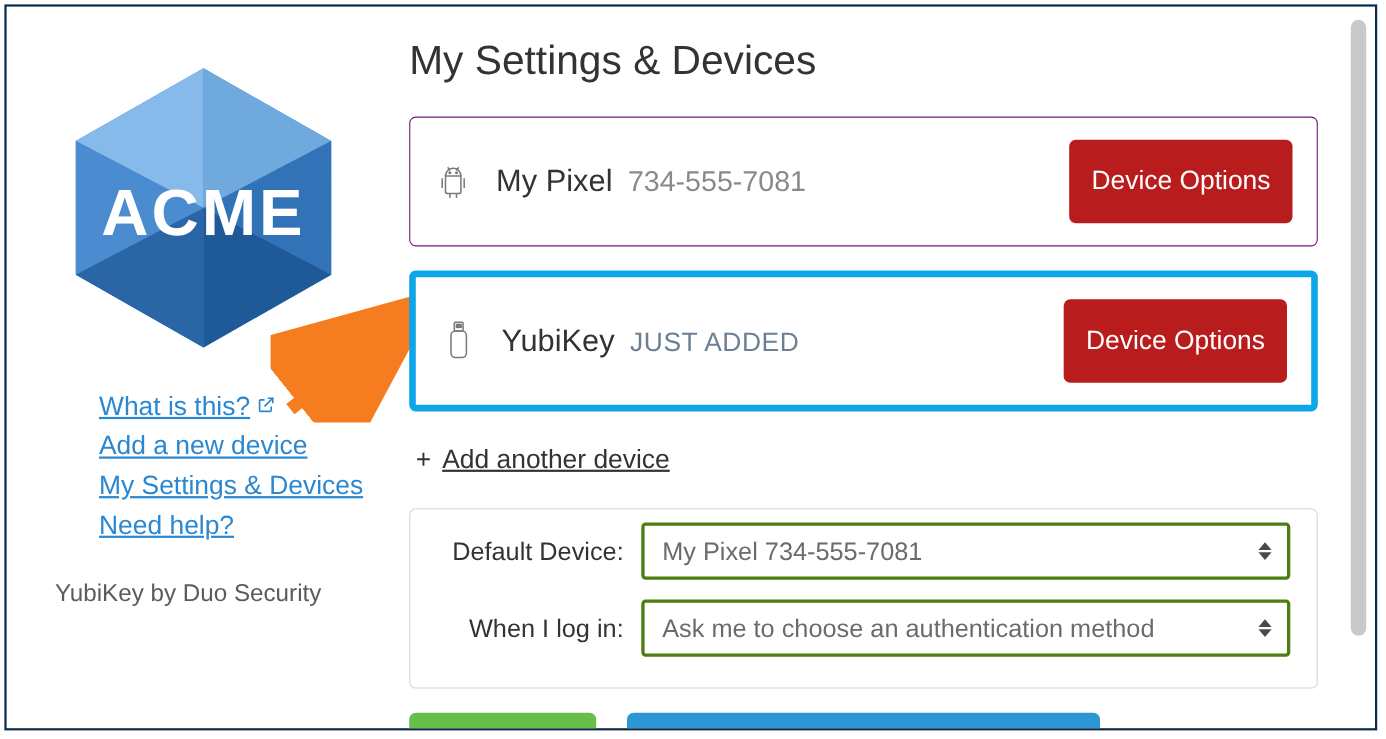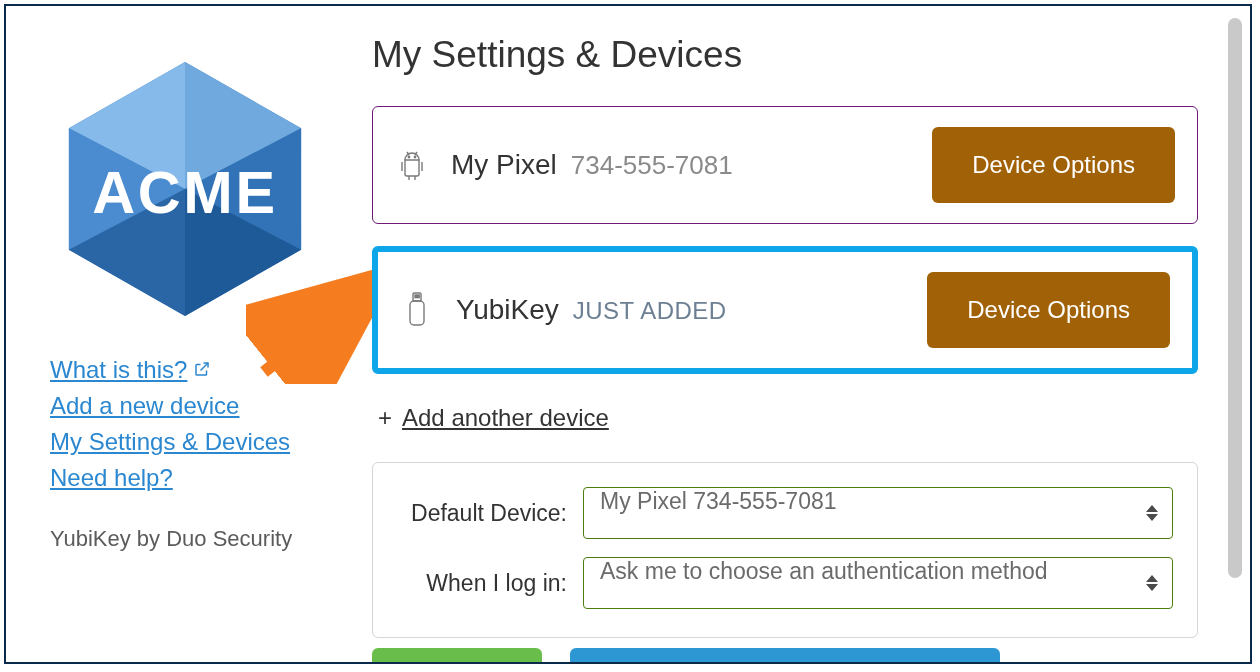--- a/index.html
+++ b/index.html
@@ -43,20 +43,21 @@
     margin-top: 18px;
   }
   .side-links a {
     color: #2a87d0;
     font-size: 24px;
     text-decoration: underline;
     display: inline-flex;
     align-items: flex-start;
     gap: 6px;
     width: fit-content;
+    margin-left: 40px;
   }
   .ext-icon svg { width: 18px; height: 18px; }
   .powered {
     margin-top: 34px;
     color: #5b5b5b;
     font-size: 22px;
   }
   
   .arrow {
     position: absolute;
@@ -108,66 +109,66 @@
     flex: 1;
   }
   .device-name { font-size: 28px; color: #333; }
   .device-sub  { font-size: 26px; color: #8a8a8a; }
   .just-added {
     font-size: 24px;
     color: #6c7f93;
     letter-spacing: 0.5px;
   }
   .device-btn {
-    background: #a16207;
+    background: #b91c1c;
     color: #fff;
     border: none;
     border-radius: 6px;
     font-size: 24px;
-    padding: 24px 40px;
+    padding: 24px 20px;
     cursor: pointer;
     white-space: nowrap;
   }
   .add-another {
     font-size: 24px;
     color: #333;
     margin: 8px 0 30px 6px;
     display: inline-flex;
     align-items: center;
     gap: 10px;
     cursor: pointer;
   }
   .add-another .plus { text-decoration: none; }
   .add-another .text { text-decoration: underline; }
   .settings-box {
     border: 1px solid #d6d6d6;
     border-radius: 6px;
-    padding: 24px 24px 10px 24px;
+    padding: 12px 24px 10px 24px;
   }
   .setting-row {
     display: flex;
     align-items: center;
     margin-bottom: 18px;
   }
   .setting-label {
     width: 186px;
     text-align: right;
     padding-right: 16px;
     font-size: 23px;
     color: #333;
   }
   .select {
     flex: 1;
     position: relative;
-    border: 1px solid #4d7c0f;
+    border: 3px solid #4d7c0f;
     border-radius: 4px;
     background: #fff;
     height: 52px;
     display: flex;
-    align-items: flex-start;
+    align-items: center;
     padding: 0 44px 0 16px;
     cursor: pointer;
   }
   .select-text {
     font-size: 23px;
     color: #6b6b6b;
   }
   .select-caret {
     position: absolute;
     right: 14px;

